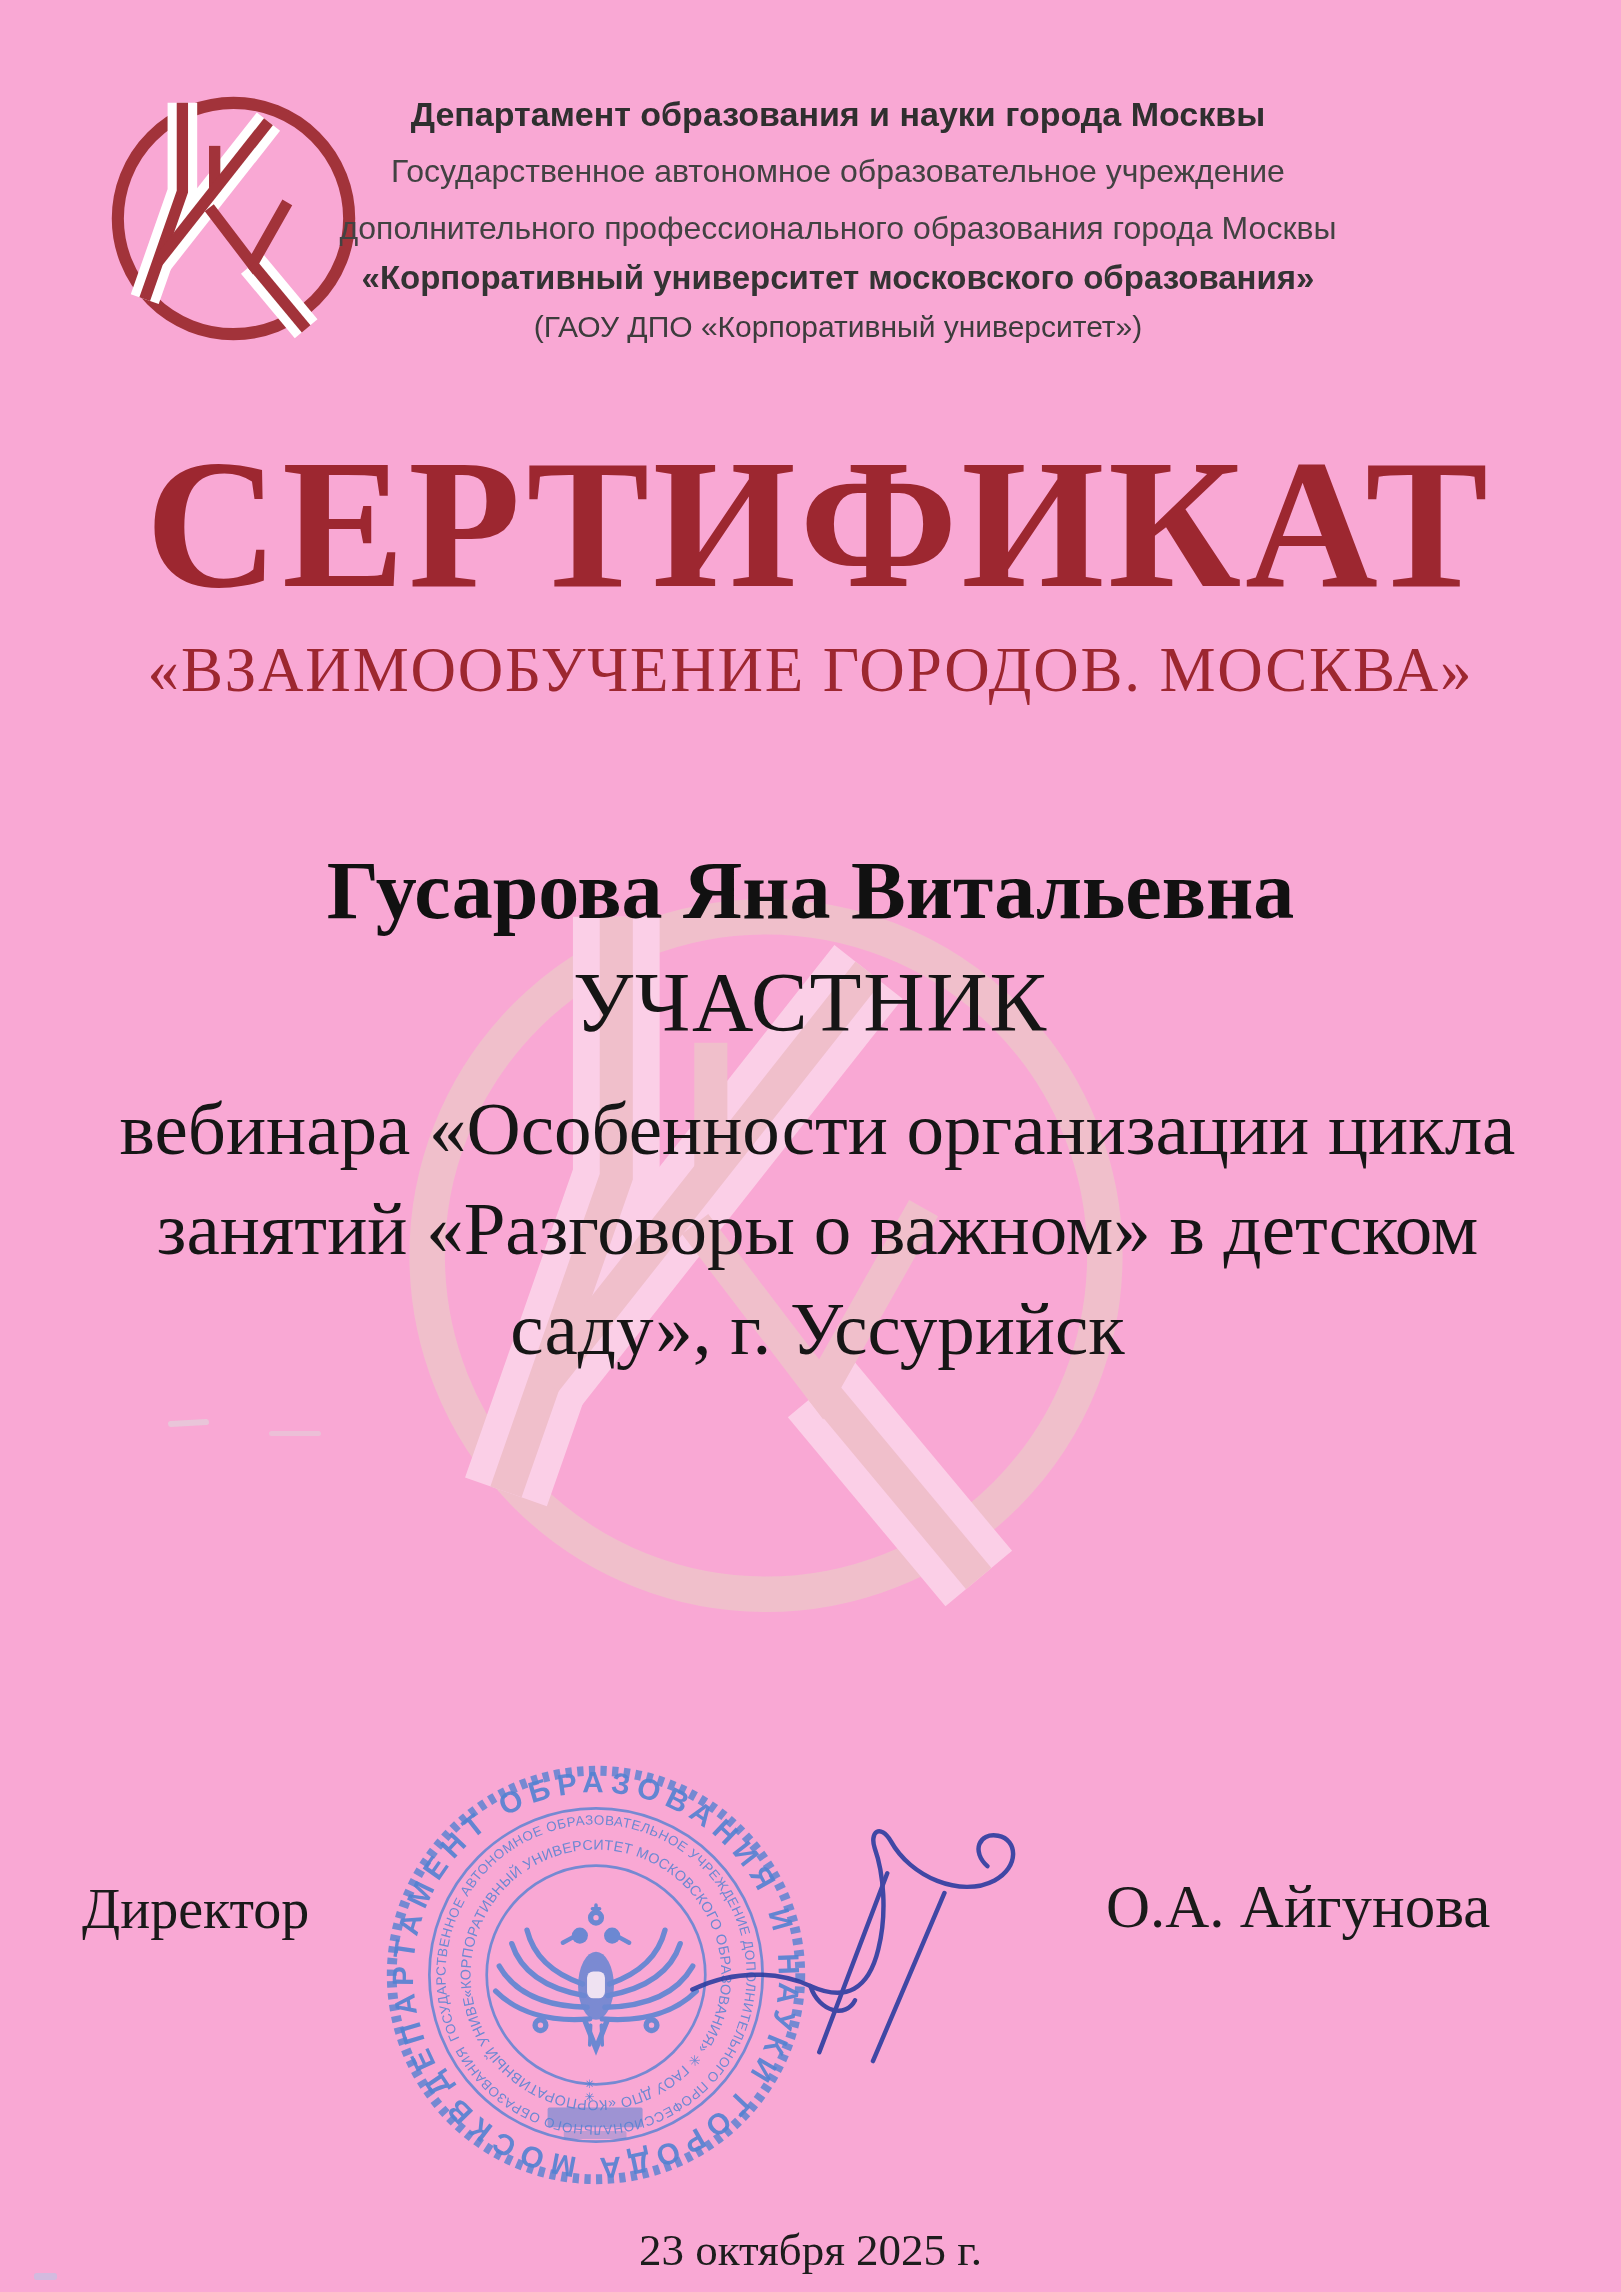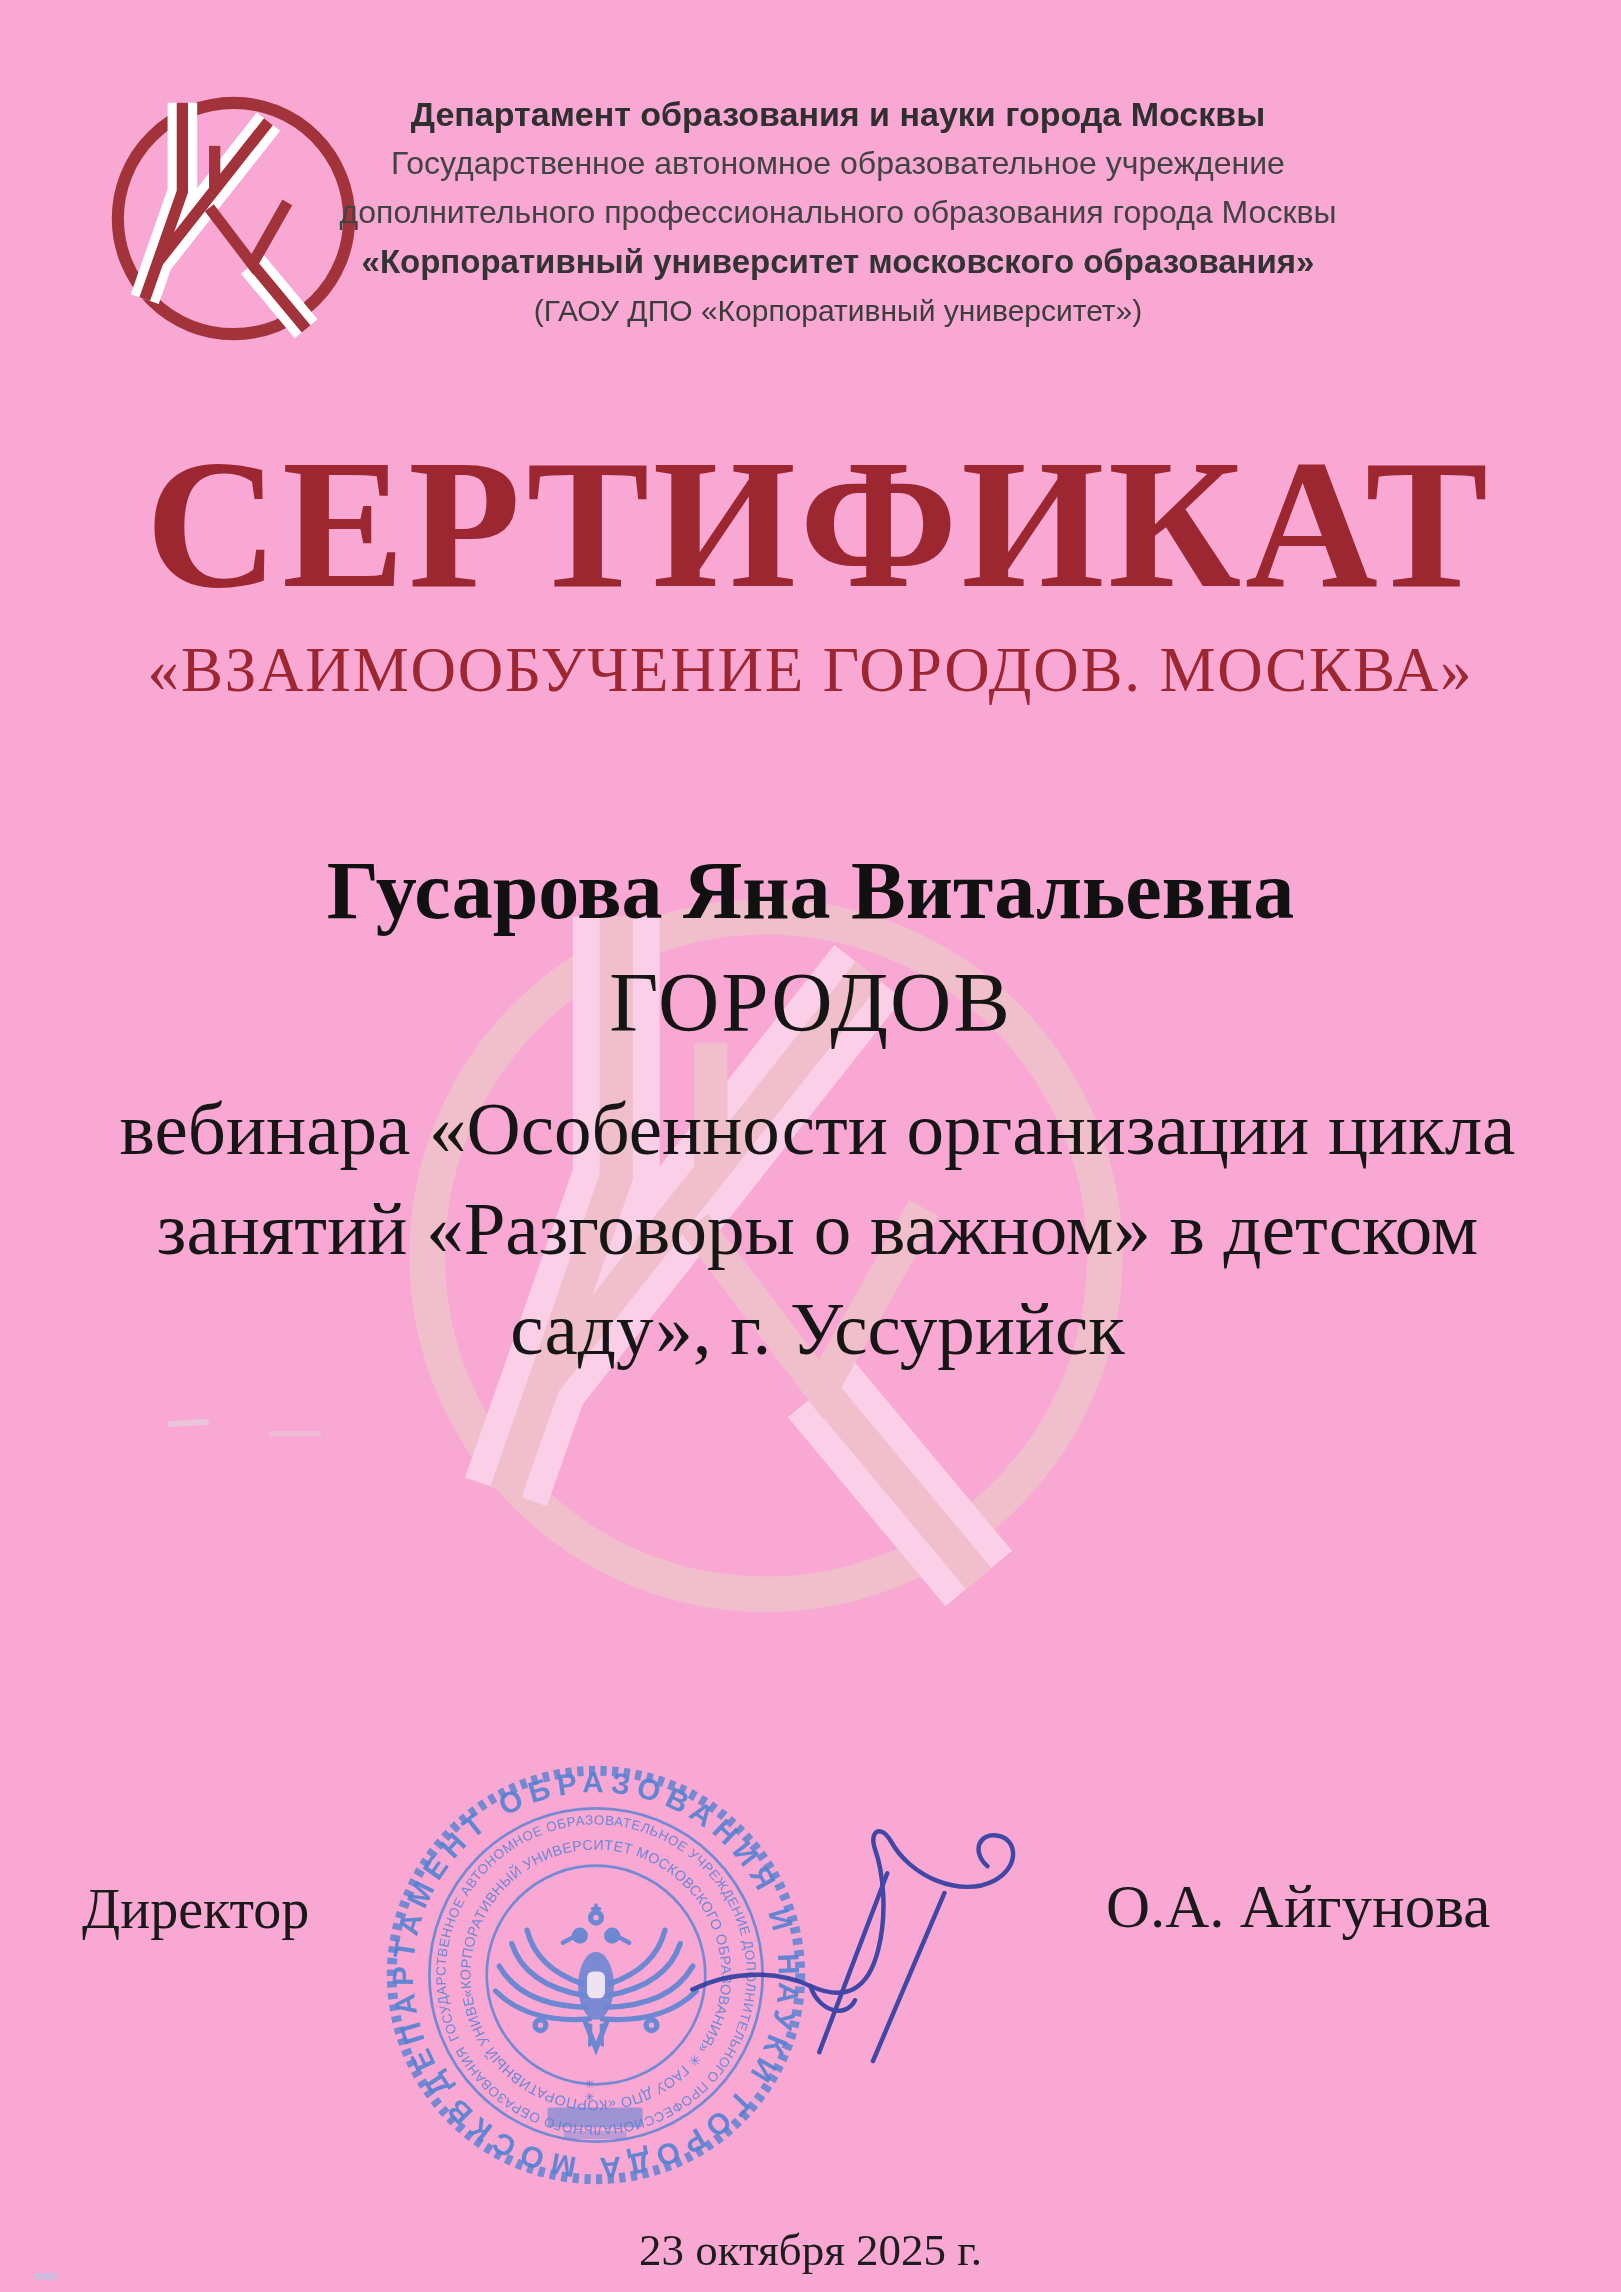--- a/index.html
+++ b/index.html
@@ -12,21 +12,21 @@
     color:#1a1a1a;
   }
   
   .logo{position:absolute;left:99px;top:79px;width:269px;height:279px;}
   .header-text{
     position:absolute;left:296px;top:90px;width:1084px;
     text-align:center;font-family:"Liberation Sans", sans-serif;
   }
   .hl{display:block;line-height:49px;white-space:nowrap;}
   .hl1{font-size:34px;font-weight:bold;color:#2f2f2f;}
-  .hl2,.hl3{font-size:32px;color:#424242;}
+  .hl2,.hl3{font-size:32px;color:#424242;margin-top:8px;}
   .hl4{font-size:33px;font-weight:bold;color:#333333;}
   .hl5{font-size:30px;color:#3c3c3c;}
   
   .cert-title{
     position:absolute;left:8px;top:428px;width:100%;
     text-align:center;font-size:184px;line-height:193px;
     font-weight:bold;letter-spacing:3.6px;color:#9d2730;
     font-family:"Liberation Serif", serif;white-space:nowrap;
   }
   .cert-subtitle{
@@ -119,21 +119,21 @@
     <span class="hl hl2">Государственное автономное образовательное учреждение</span>
     <span class="hl hl3">дополнительного профессионального образования города Москвы</span>
     <span class="hl hl4">«Корпоративный университет московского образования»</span>
     <span class="hl hl5">(ГАОУ ДПО «Корпоративный университет»)</span>
   </div>
 
   <div class="cert-title">СЕРТИФИКАТ</div>
   <div class="cert-subtitle">«ВЗАИМООБУЧЕНИЕ ГОРОДОВ. МОСКВА»</div>
 
   <div class="recipient-name">Гусарова Яна Витальевна</div>
-  <div class="recipient-status">ГОРОДОВ</div>
+  <div class="recipient-status">УЧАСТНИК</div>
 
   <div class="body-text">
     <div class="body-line">вебинара «Особенности организации цикла</div>
     <div class="body-line">занятий «Разговоры о важном» в детском</div>
     <div class="body-line">саду», г. Уссурийск</div>
   </div>
 
   <div class="director-label">Директор</div>
   <div class="director-name">О.А. Айгунова</div>
 

